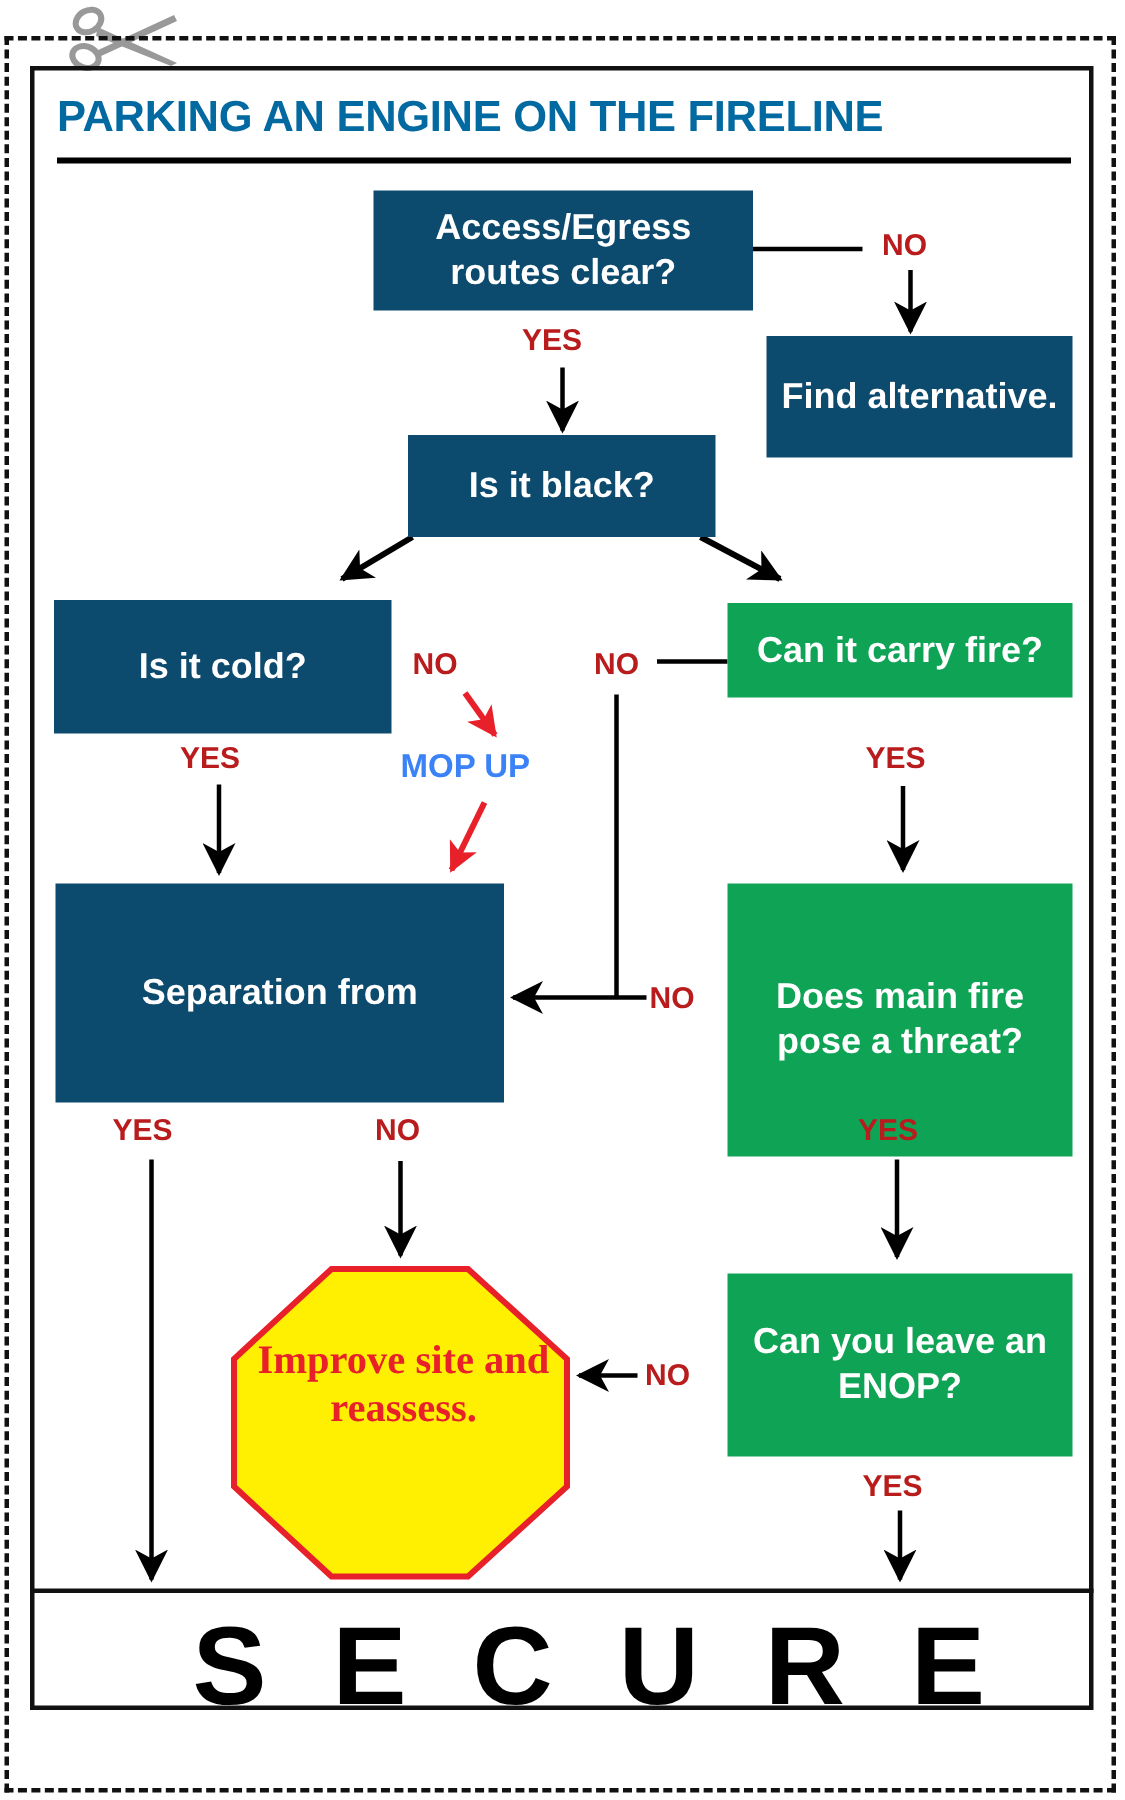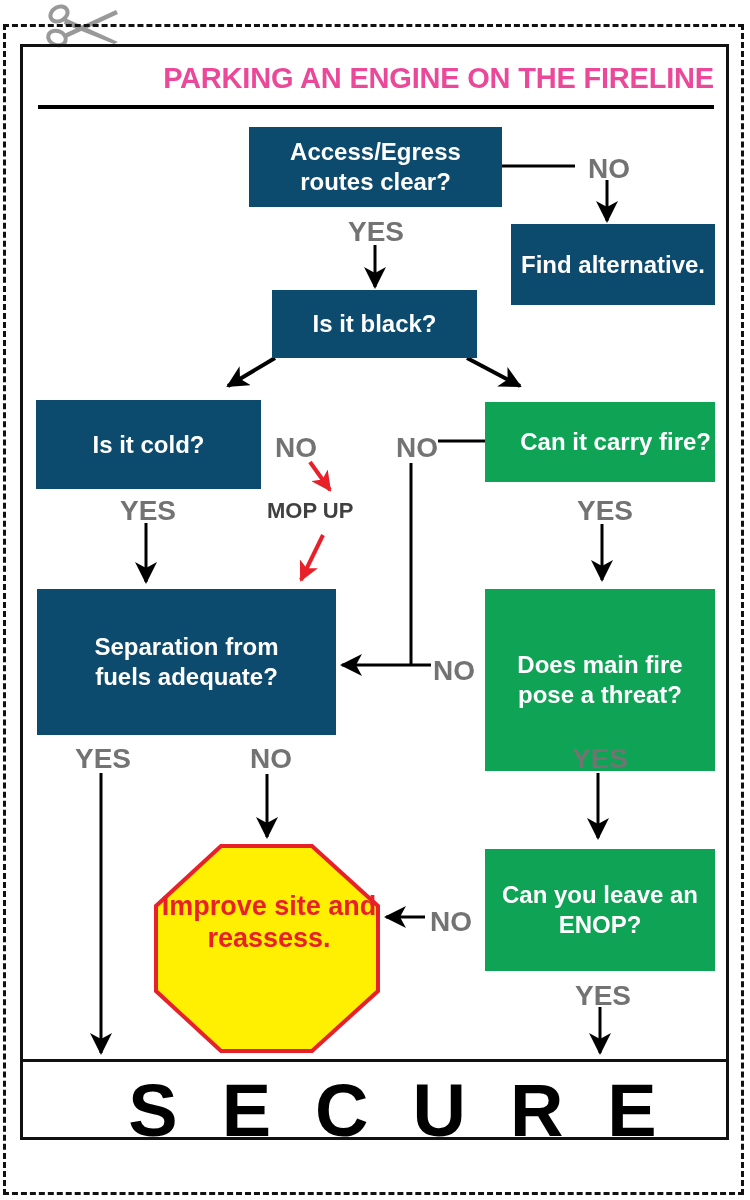--- a/index.html
+++ b/index.html
@@ -1,28 +1,28 @@
 <!DOCTYPE html>
 <html><head>
 <meta charset="utf-8">
 <style>
   html,body{margin:0;padding:0;background:#fff;}
   body{width:750px;height:1200px;position:relative;overflow:hidden;font-family:"Liberation Sans",sans-serif;}
   .dashed{position:absolute;left:3px;top:24px;width:741px;height:1171px;border:3px dashed #111;box-sizing:border-box;}
   .frame{position:absolute;left:20px;top:44px;width:709px;height:1096px;border:3px solid #111;box-sizing:border-box;}
   .secure-div{position:absolute;left:20px;top:1059px;width:709px;height:3px;background:#111;}
-  .title{position:absolute;left:38px;top:62px;width:676px;text-align:right;font-weight:bold;font-size:29px;letter-spacing:-0.2px;color:#ec4899;}
+  .title{position:absolute;left:38px;top:62px;width:676px;text-align:left;font-weight:bold;font-size:29px;letter-spacing:-0.2px;color:#0369a1;}
   .title-rule{position:absolute;left:38px;top:105px;width:676px;height:4px;background:#000;}
   .box{position:absolute;display:flex;align-items:center;justify-content:center;text-align:center;color:#fff;font-weight:bold;font-size:24px;line-height:1.25;box-sizing:border-box;padding:4px;}
   .black{background:#0c4a6e;}
   .green{background:#0fa355;}
-  .lbl{position:absolute;font-weight:bold;font-size:28px;color:#737373;}
-  .red{color:#404040;text-align:right;}
+  .lbl{position:absolute;font-weight:bold;font-size:20px;color:#b91c1c;}
+  .red{color:#3b82f6;text-align:right;}
   svg.lines{position:absolute;left:0;top:0;}
-  .octo-text{position:absolute;left:160px;top:890px;width:218px;text-align:center;color:#e8202a;font-weight:bold;font-size:27px;line-height:1.2;}
+  .octo-text{position:absolute;left:160px;top:890px;width:218px;text-align:center;color:#e8202a;font-weight:bold;font-size:27px;line-height:1.2;font-family:Liberation Serif, serif;}
   .secure{position:absolute;left:38px;top:1068px;width:709px;text-align:center;font-weight:bold;font-size:74px;letter-spacing:44px;padding-left:44px;box-sizing:border-box;color:#000;font-family:"Liberation Sans",sans-serif;}
   .scissors{position:absolute;left:40px;top:2px;}
 </style>
 </head>
 <body>
 
 <svg class="scissors" width="80" height="46" viewBox="0 0 80 46">
   <ellipse cx="19" cy="12" rx="9" ry="7" fill="none" stroke="#999" stroke-width="4" transform="rotate(-30 19 12)"></ellipse>
   <ellipse cx="17" cy="36" rx="9" ry="7" fill="none" stroke="#999" stroke-width="4" transform="rotate(20 17 36)"></ellipse>
   <path d="M25 16 L78 40 L74 42 L24 22 Z" fill="#999"></path>
@@ -86,26 +86,25 @@
   </div>
 <div class="box black" style="left:511px;top:224px;width:204px;height:81px;">
     <span>Find alternative.</span>
   </div>
 <div class="box black" style="left:272px;top:290px;width:205px;height:68px;">
     <span>Is it black?</span>
   </div>
 <div class="box black" style="left:36px;top:400px;width:225px;height:89px;">
     <span>Is it cold?</span>
   </div>
-<div class="box green" style="left:485px;top:402px;width:230px;height:80px;justify-content:flex-end;">
+<div class="box green" style="left:485px;top:402px;width:230px;height:63px;">
     <span>Can it carry fire?</span>
   </div>
 <div class="box black" style="left:37px;top:589px;width:299px;height:146px;flex-direction:column;">
   <span>Separation from</span>
-  <span>fuels adequate?</span>
 </div>
 <div class="box green" style="left:485px;top:589px;width:230px;height:182px;">
     <span style="width:170px;">Does main fire pose a threat?</span>
   </div>
 <div class="box green" style="left:485px;top:849px;width:230px;height:122px;">
     <span style="width:200px;">Can you leave an ENOP?</span>
   </div>
 
 <div class="octo-text">Improve site and reassess.</div>
 

